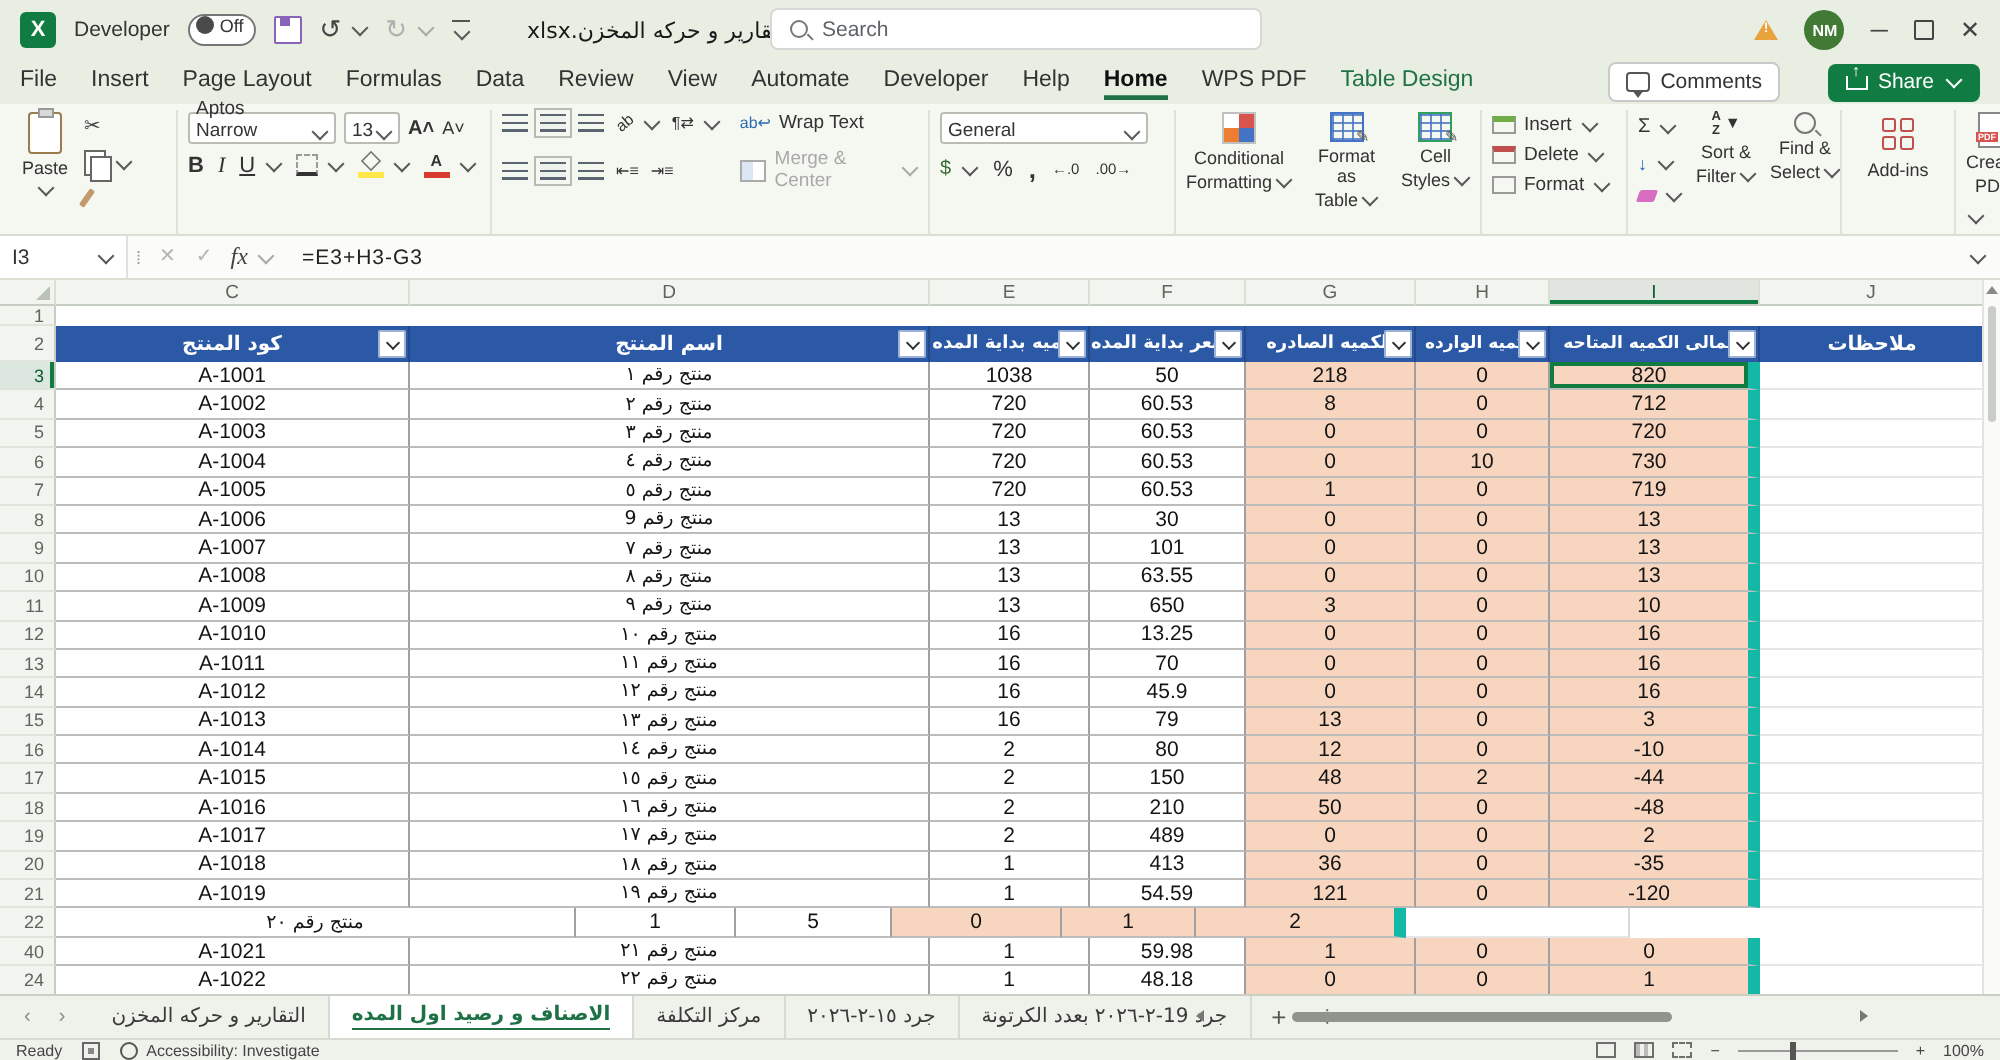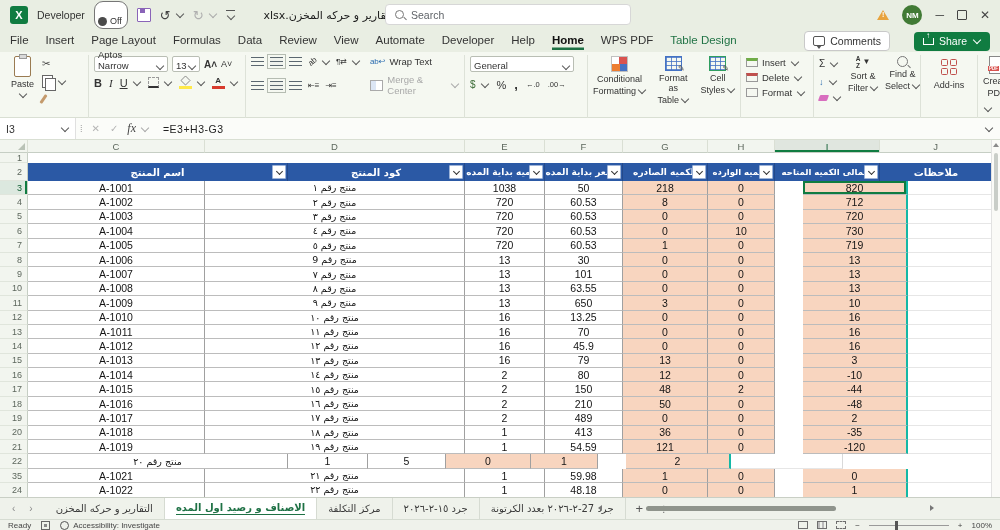--- a/index.html
+++ b/index.html
@@ -10,22 +10,22 @@
   .chv{display:inline-block;width:5px;height:5px;border-right:1.2px solid #5a5a5a;border-bottom:1.2px solid #5a5a5a;
        transform:rotate(45deg);margin:0 1px 2px 2px;flex:0 0 auto;}
   .chv.lite{border-color:#aaa;}
   .chv.white{border-color:#fff;}
 
   
   #titlebar{position:absolute;left:0;top:0;width:1000px;height:30px;background:#E9EEE3;
             display:flex;align-items:center;padding:0 10px;box-sizing:border-box;gap:9px;font-size:10.5px;color:#333;}
   .ic-excel{width:18px;height:18px;background:#107C41;border-radius:3px;color:#fff;font-weight:bold;
             display:grid;place-items:center;font-size:11px;}
-  .toggle{display:flex;align-items:center;gap:3px;background:#fff;border:1px solid #767676;border-radius:9px;
-          height:14px;padding:12px 5px 0 3px;font-size:9px;color:#333;}
+  .toggle{display:flex;gap:3px;background:#fff;border:1px solid #767676;border-radius:9px;
+          height:14px;padding:0 5px 0 3px;font-size:9px;color:#333;}
   .tdot{width:9px;height:9px;border-radius:50%;background:#4a4a4a;}
   .ic-save{width:12px;height:12px;border:1.4px solid #8a64b8;border-radius:1px;position:relative;background:#fff;}
   .ic-save::before{content:"";position:absolute;left:2px;top:0;width:5px;height:4px;background:#8a64b8;}
   .ic-save::after{content:"";position:absabsolute;}
   .uarrow{font-family:"DejaVu Sans",sans-serif;font-size:13px;color:#444;line-height:1;}
   .uarrow.dis{color:#b0b0b0;}
   .qat-custom{width:9px;border-top:1.4px solid #555;padding-top:2px;display:flex;justify-content:center;}
   #filename{display:flex;align-items:center;gap:5px;margin-left:20px;font-size:11px;color:#1a1a1a;}
   #searchbox{position:absolute;left:385px;top:4px;width:246px;height:21px;background:#fff;border:1px solid #d7d7d7;
              border-radius:4px;display:flex;align-items:center;gap:7px;padding:0 9px;font-size:10.5px;color:#5f6368;box-sizing:border-box;}
@@ -96,21 +96,21 @@
   .ic-addins{display:grid;grid-template-columns:7px 7px;grid-template-rows:7px 7px;gap:2px;}
   .ic-addins span{border:1.4px solid #c0504d;border-radius:1.5px;}
   .ic-doc{width:13px;height:16px;border:1px solid #888;background:#fff;position:relative;}
   .ic-doc::after{content:"PDF";position:absolute;left:-2px;bottom:2px;background:#d9534f;color:#fff;font-size:4.5px;
                  padding:0 1px;font-weight:bold;}
   #ribbon-collapse{position:absolute;right:8px;bottom:4px;}
 
   
   #formulabar{position:absolute;left:0;top:118px;width:1000px;height:22px;background:#FBFCF9;border-bottom:1px solid #D9DFD3;
               display:flex;align-items:center;box-sizing:border-box;font-size:10.5px;color:#333;}
-  #namebox{width:76px;height:100%;display:flex;align-items:center;justify-content:space-between;padding:0 6px;
+  #namebox{width:64px;height:100%;display:flex;align-items:center;justify-content:space-between;padding:0 6px;
            box-sizing:border-box;border-right:1px solid #e0e0e0;background:#fff;}
   .fdots{color:#999;font-size:9px;padding:0 4px;}
   .fbtn{padding:0 5px;color:#b5b5b5;font-size:10px;}
   .fx{font-family:"Liberation Serif",serif;font-style:italic;font-size:12px;color:#444;padding:0 4px;}
   #formula-text{margin-left:14px;font-size:10.5px;color:#222;letter-spacing:.5px;}
   #fbar-expand{margin-left:auto;margin-right:8px;}
 
   
   #grid{position:absolute;left:0;top:140px;width:1000px;height:357px;background:#fff;overflow:hidden;}
   .drow{display:flex;}
@@ -131,21 +131,21 @@
   .hdrrow{height:18px;}
   .bcell{background:#2B59A5;border-right:1px solid #24498a;color:#fff;font-size:10px;font-weight:bold;
          display:flex;align-items:center;justify-content:center;position:relative;padding:0 13px;}
   .flt{position:absolute;right:1px;top:50%;transform:translateY(-50%);width:12px;height:12px;background:#fff;
        border:1px solid #9db3d8;border-radius:1px;display:grid;place-items:center;}
   .flt .chv{width:4px;height:4px;border-color:#333;margin:0 0 2px 0;}
   .data{height:14.4px;}
   .cell{border-bottom:1px solid #bcbcbc;border-right:1px solid #a0a0a0;font-size:10.5px;color:#141414;
         display:flex;align-items:center;justify-content:center;background:#fff;}
   .cell.w-c{border-left:none;}
-  .cell.w-i{border-right:2px solid #14b8a6;margin-left:28px;}
+  .cell.w-i{border-right:6px solid #14b8a6;}
   .cell.w-j{border-right:1px solid #d9d9d9;border-bottom:1px solid #e6e6e6;}
   .cell.peach{background:#F8D5BF;}
   .cell.arname{font-size:9.5px;}
   #grid > div.data:nth-child(4) .w-i{box-shadow:inset 0 0 0 2px #107C41;}
   #grid > div.data:nth-child(4) .w-rn{background:#DCE8DF;box-shadow:inset -2px 0 0 #107C41;color:#0c5c30;}
   #vscroll{position:absolute;right:0;top:0;width:8px;height:357px;background:#FAFAF7;border-left:1px solid #E2E2E2;}
   #vscroll .up{position:absolute;top:3px;left:1px;border-left:3px solid transparent;border-right:3px solid transparent;
                border-bottom:4px solid #8a8a8a;}
   #vscroll .thumb{position:absolute;top:13px;left:1.5px;width:4px;height:58px;background:#C9CDC8;border-radius:2px;}
 
@@ -513,28 +513,28 @@
       <div class="hcell w-j">J</div>
     </div>
 
     <div class="drow row1">
       <div class="rownum w-rn">1</div>
       <div class="blank"></div>
     </div>
 
     <div class="drow hdrrow">
       <div class="rownum w-rn">2</div>
+      <div class="bcell ar w-c" dir="rtl">
+        <span>كود المنتج</span>
+        <span class="flt">
+            <span class="chv"></span>
+          </span>
+      </div>
       <div class="bcell ar w-d" dir="rtl">
         <span>اسم المنتج</span>
-        <span class="flt">
-            <span class="chv"></span>
-          </span>
-      </div>
-      <div class="bcell ar w-c" dir="rtl">
-        <span>كود المنتج</span>
         <span class="flt">
             <span class="chv"></span>
           </span>
       </div>
       <div class="bcell ar w-e" dir="rtl" style="font-size:9px">
         <span>الكميه بداية المده</span>
         <span class="flt">
             <span class="chv"></span>
           </span>
       </div>
@@ -800,21 +800,21 @@
         <div class="cell arname ar w-d" dir="rtl">منتج رقم ٢٠</div>
         <div class="cell w-e">1</div>
         <div class="cell w-f">5</div>
         <div class="cell peach w-g">0</div>
         <div class="cell peach w-h">1</div>
         <div class="cell peach w-i">2</div>
         <div class="cell w-j"></div>
       </div>
 
       <div class="drow data">
-        <div class="rownum w-rn">35</div>
+        <div class="rownum w-rn">40</div>
         <div class="cell w-c">A-1021</div>
         <div class="cell arname ar w-d" dir="rtl">منتج رقم ٢١</div>
         <div class="cell w-e">1</div>
         <div class="cell w-f">59.98</div>
         <div class="cell peach w-g">1</div>
         <div class="cell peach w-h">0</div>
         <div class="cell peach w-i">0</div>
         <div class="cell w-j"></div>
       </div>
 
@@ -847,21 +847,21 @@
     <span class="sheettab active">
       <span class="ar" dir="rtl">الاصناف و رصيد اول المده</span>
     </span>
     <span class="sheettab">
       <span class="ar" dir="rtl">مركز التكلفة</span>
     </span>
     <span class="sheettab">
       <span class="ar" dir="rtl">جرد ١٥-٢-٢٠٢٦</span>
     </span>
     <span class="sheettab">
-      <span class="ar" dir="rtl">جرد 27-٢-٢٠٢٦ بعدد الكرتونة</span>
+      <span class="ar" dir="rtl">جرد 19-٢-٢٠٢٦ بعدد الكرتونة</span>
     </span>
     <span class="newsheet">+</span>
     <span class="tabdots">⋮</span>
   </div>
   <div id="hscroll">
     <span class="tri-l"></span>
     <span class="track">
       <span class="thumb"></span>
     </span>
     <span class="tri-r"></span>

